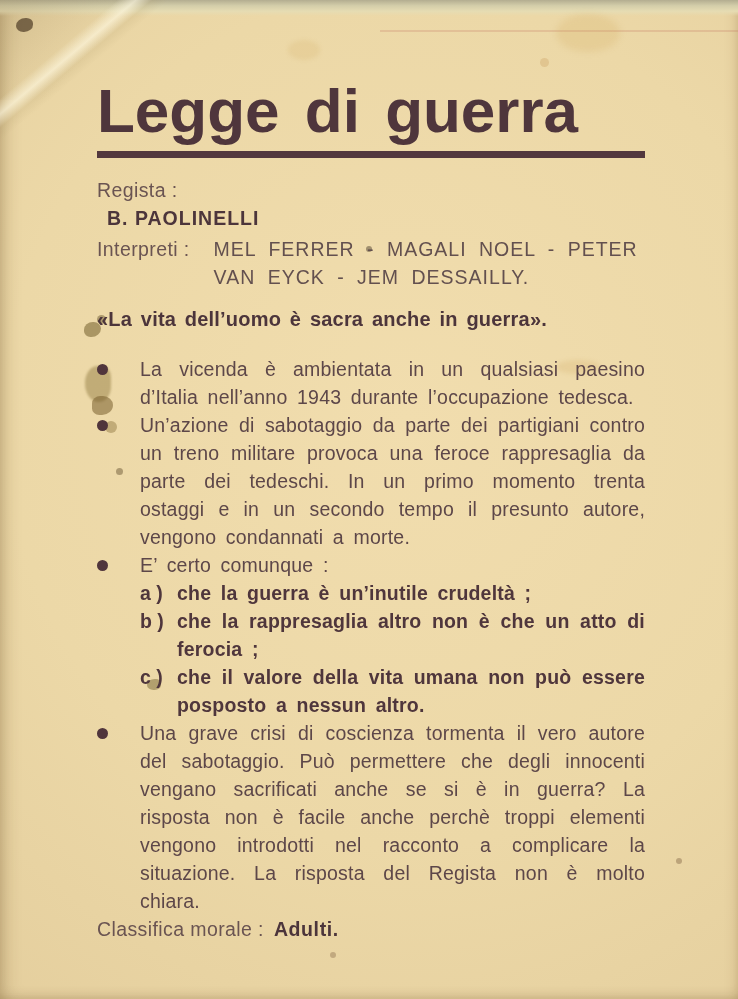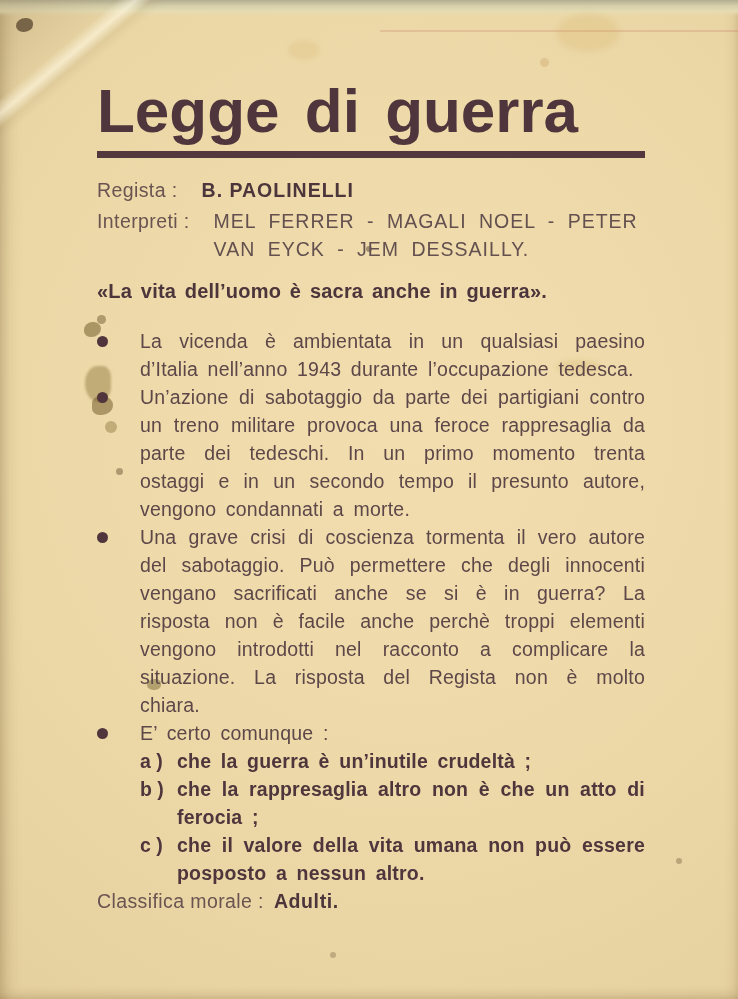--- a/index.html
+++ b/index.html
@@ -58,21 +58,21 @@
   }
   .title {
     font-size:62px; line-height:62px; font-weight:bold; color:#4f363c;
     letter-spacing:0; word-spacing:8px; white-space:nowrap;
   }
   .rule { height:7px; background:#53383e; margin:9px 0 18px; }
 
   .credit-row { display:flex; color:#6a5452; letter-spacing:.4px; }
   .credit-row .lbl { flex:0 0 auto; margin-right:14px; }
   .credit-row .val { flex:1;padding-left:10px; }
-  .regista { margin-bottom:3px; }
+  .regista { margin-bottom:3px;flex-direction:column; }
   .regista .val { font-weight:bold; color:#4c353b; letter-spacing:1px; flex:0 0 auto; }
   .interpreti .val { letter-spacing:1px; word-spacing:6px; color:#63504f; }
 
   .epigraph {
     text-align:left; font-weight:bold; color:#4c353b;
     margin:14px 0 22px; letter-spacing:.2px; word-spacing:3px; font-size:20px;
   }
 
   .bullet { display:flex; }
   .dot { flex:0 0 11px; width:11px; height:11px; border-radius:50%; background:#50353c; margin-top:9px; }
@@ -137,41 +137,41 @@
     <div class="bullet">
       <span class="dot"></span>
       <div class="btext">
           <p>Un’azione di sabotaggio da parte dei partigiani contro un treno militare provoca una feroce rappresaglia da parte dei tedeschi. In un primo momento trenta ostaggi e in un secondo tempo il presunto autore, vengono condannati a morte.</p>
         </div>
     </div>
 
     <div class="bullet">
       <span class="dot"></span>
       <div class="btext">
-          <p>Una grave crisi di coscienza tormenta il vero autore del sabotaggio. Può permettere che degli innocenti vengano sacrificati anche se si è in guerra? La risposta non è facile anche perchè troppi elementi vengono introdotti nel racconto a complicare la situazione. La risposta del Regista non è molto chiara.</p>
-        </div>
-    </div>
-
-    <div class="bullet">
-      <span class="dot"></span>
-      <div class="btext">
         <p class="intro">E’ certo comunque :</p>
         <div class="abc">
           <span class="abc-l">a )</span>
           <p class="abc-t">che la guerra è un’inutile crudeltà ;</p>
         </div>
         <div class="abc">
           <span class="abc-l">b )</span>
           <p class="abc-t">che la rappresaglia altro non è che un atto di ferocia ;</p>
         </div>
         <div class="abc">
           <span class="abc-l">c )</span>
           <p class="abc-t">che il valore della vita umana non può essere posposto a nessun altro.</p>
         </div>
       </div>
     </div>
 
+    <div class="bullet">
+      <span class="dot"></span>
+      <div class="btext">
+          <p>Una grave crisi di coscienza tormenta il vero autore del sabotaggio. Può permettere che degli innocenti vengano sacrificati anche se si è in guerra? La risposta non è facile anche perchè troppi elementi vengono introdotti nel racconto a complicare la situazione. La risposta del Regista non è molto chiara.</p>
+        </div>
+    </div>
+
 
     <div class="classifica">
       <span class="lbl">Classifica morale :</span><span class="val">Adulti.</span>
     </div>
   </div>
 </div>
 
 </body></html>

